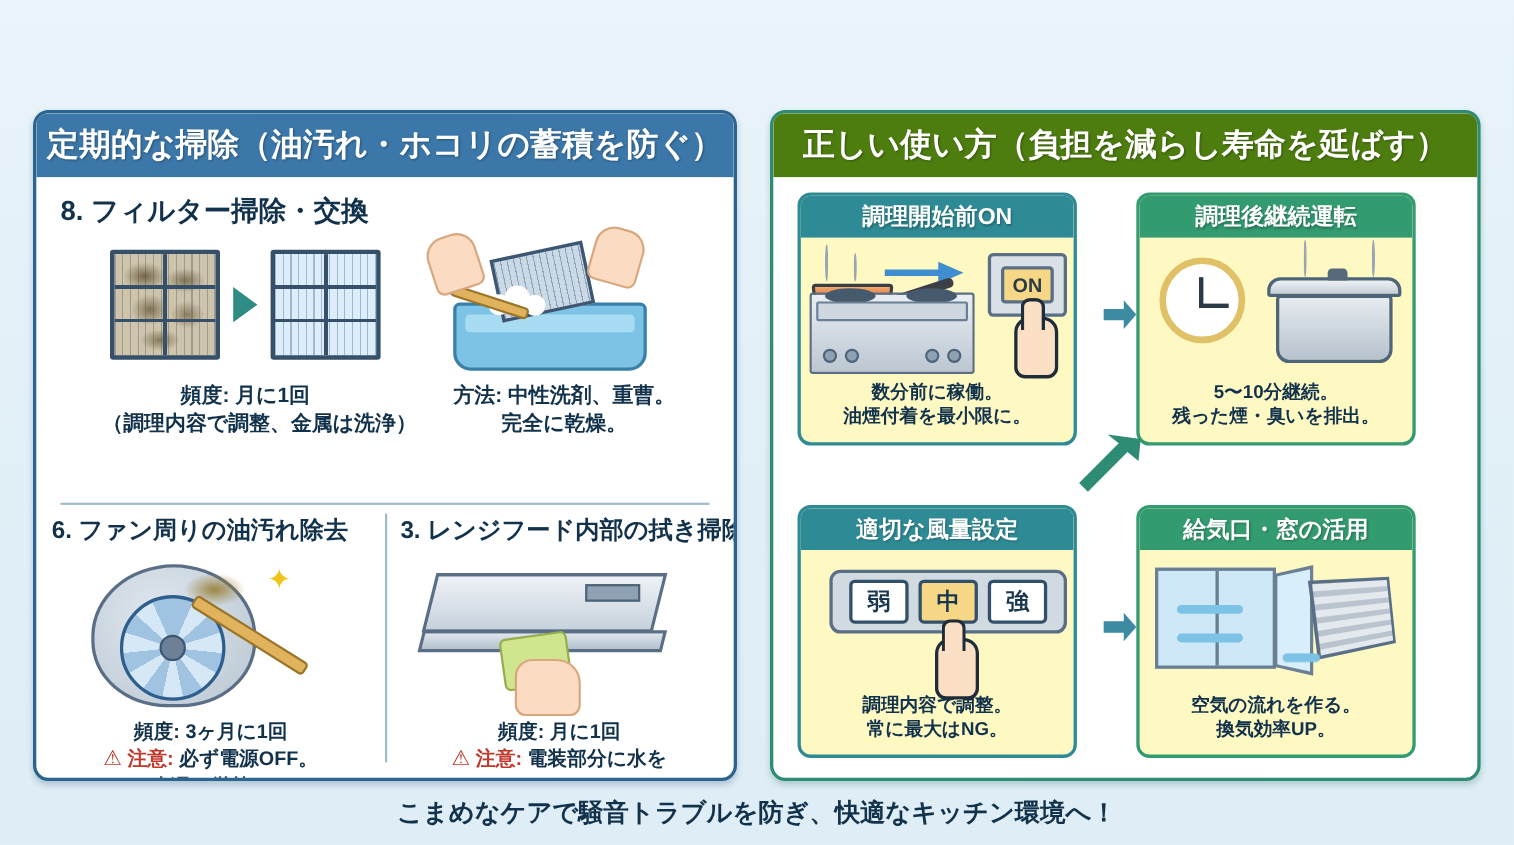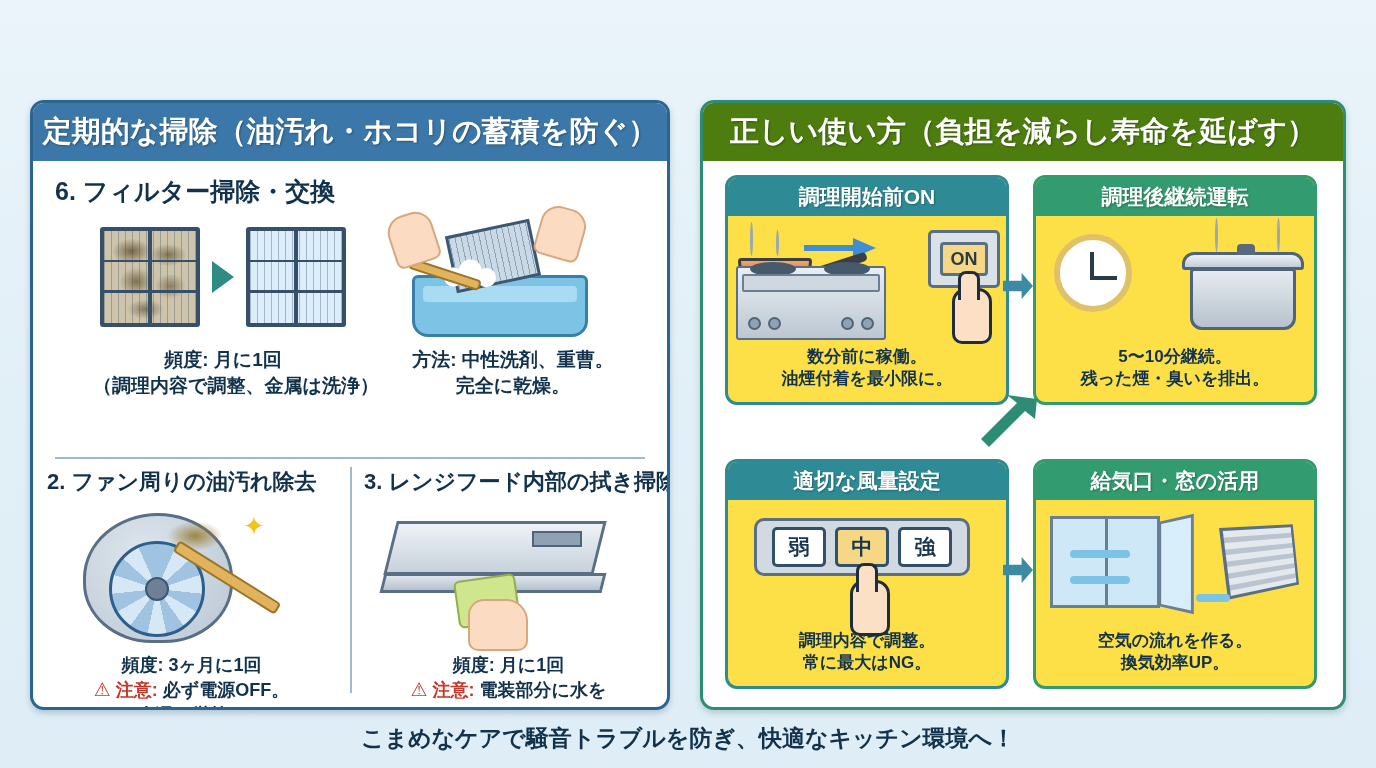--- a/index.html
+++ b/index.html
@@ -186,22 +186,22 @@
     position: absolute; left: 104px; top: 96px; width: 60px; height: 52px;
     background: #fbdcc2; border: 2px solid #d9a77e; border-radius: 16px 22px 10px 10px;
   }
 
   .note { font-size: 18px; font-weight: 900; color: #12324c; line-height: 1.35; text-align: center; }
   .note .warn { color: #c0392b; }
   .warn-icon { color: #c0392b; font-size: 19px; }
 
   
   .card {
-    position: absolute; width: 284px; height: 230px;
-    border-radius: 12px; background: #fde047; overflow: hidden;
+    position: absolute; width: 254px; height: 230px;
+    border-radius: 12px; background: #fef9c3; overflow: hidden;
   }
   .card.teal { border: 3px solid #2e8b96; }
   .card.green { border: 3px solid #339b70; }
   .card-head {
     height: 38px; display: flex; align-items: center; justify-content: center;
     font-size: 21px; font-weight: 900; color: #fff; white-space: nowrap;
     text-shadow: 1px 1px 2px rgba(0,0,0,.28);
   }
   .card.teal .card-head { background: #2e8b96; }
   .card.green .card-head { background: #339b70; }
@@ -289,21 +289,21 @@
 <body>
 
 <div id="page">
 
 
   <div class="panel panel-left">
     <div class="panel-head">定期的な掃除（油汚れ・ホコリの蓄積を防ぐ）</div>
     <div class="panel-body">
 
       <div class="sec1">
-        <div class="sec-title sec1-head">6. フィルター掃除・交換</div>
+        <div class="sec-title sec1-head">8. フィルター掃除・交換</div>
 
         <div class="sec1-left">
           <div class="filters">
             <div class="filter dirty">
               <div class="slats"></div>
                 <div class="grime"></div>
                 <div class="grid"></div>
             </div>
             <div class="arrow-r"></div>
             <div class="filter clean">
@@ -330,21 +330,21 @@
             <div>方法: 中性洗剤、重曹。</div>
             <div>完全に乾燥。</div>
           </div>
         </div>
       </div>
 
       <div class="hdiv"></div>
       <div class="vdiv"></div>
 
       <div class="sec2">
-        <div class="sec-title">2. ファン周りの油汚れ除去</div>
+        <div class="sec-title">6. ファン周りの油汚れ除去</div>
         <div class="art-fan">
           <div class="fan-housing"></div>
           <div class="fan-blades"></div>
           <div class="fan-hub"></div>
           <div class="oil-spot"></div>
           <div class="brush2"></div>
           <div class="sparkle">✦</div>
         </div>
         <div class="note">
           <div>頻度: 3ヶ月に1回</div>

